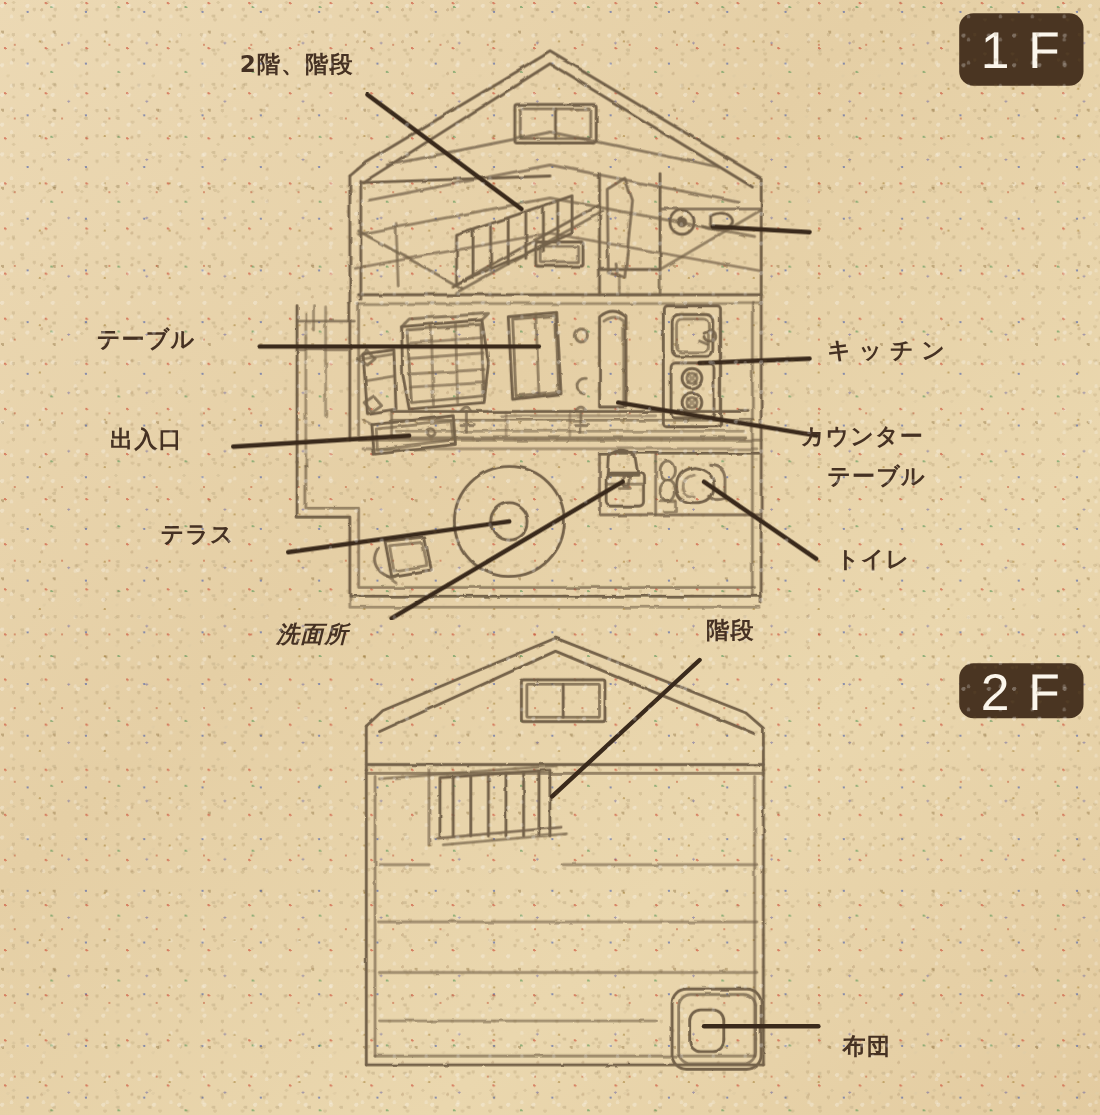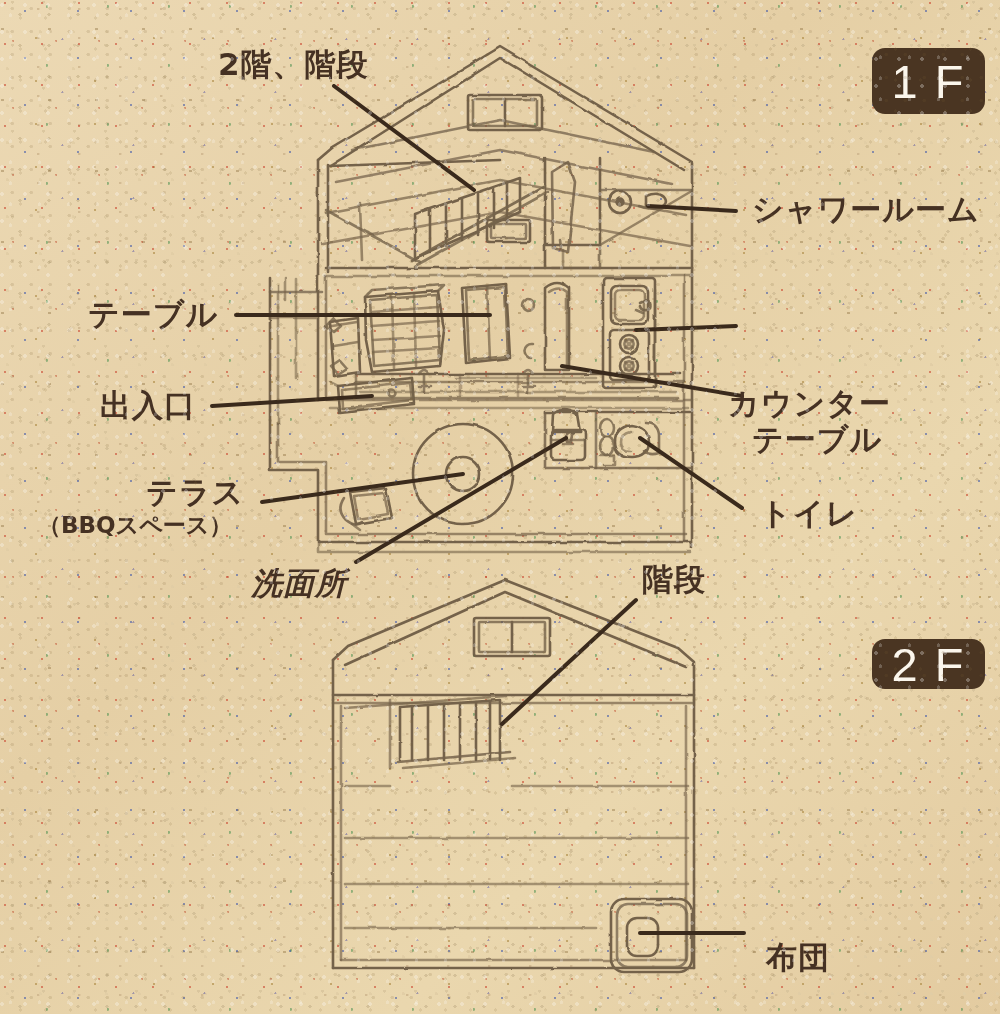--- a/index.html
+++ b/index.html
@@ -57,31 +57,30 @@
   .floor-badge {
     position: absolute;
     background: #4a3522;
     color: #fbf6ec;
     border-radius: 13px;
     display: flex;
     align-items: center;
     justify-content: center;
     font-weight: 400;
     letter-spacing: 2px;
-    margin-top: 36px;
   }
   #badge-1f { left: 872px; top: 12px; width: 113px; height: 66px; font-size: 47px; }
   #badge-2f { left: 872px; top: 603px; width: 113px; height: 50px; font-size: 47px; }
 
   .label {
     position: absolute;
     color: #453123;
     font-family: "DejaVu Sans", sans-serif;
     font-weight: 700;
-    font-size: 31px;
+    font-size: 21px;
     line-height: 1.12;
     white-space: nowrap;
     letter-spacing: 1px;
   }
   .label.sub {
     font-size: 23px;
     letter-spacing: 0px;
   }
   .label.spaced { letter-spacing: 7px; }
   .lbl-right { text-align: left; }
@@ -342,32 +341,31 @@
       <line x1="636" y1="600" x2="502" y2="724"></line>
       <line x1="744" y1="933" x2="640" y2="933"></line>
     </g>
   </svg>
 
   <div class="floor-badge" id="badge-1f">1 F</div>
   <div class="floor-badge" id="badge-2f">2 F</div>
 
   <div class="label lbl-left" style="left:218px; top:47px;">2階、階段</div>
 
-  <div class="label lbl-right" style="left:752px; top:192px;">シャワールーム</div>
 
   <div class="label lbl-left" style="left:88px; top:297px;">テーブル</div>
 
+  <div class="label lbl-right spaced" style="left:752px; top:307px;">キッチン</div>
 
   <div class="label lbl-left" style="left:100px; top:388px;">出入口</div>
 
   <div class="label lbl-right" style="left:728px; top:386px;">カウンター</div>
   <div class="label lbl-right" style="left:752px; top:422px;">テーブル</div>
 
   <div class="label lbl-left" style="left:146px; top:475px;">テラス</div>
-  <div class="label sub lbl-left" style="left:38px; top:513px;">（BBQスペース）</div>
 
   <div class="label lbl-right" style="left:760px; top:497px;font-family:Liberation Serif, serif;">トイレ</div>
 
   <div class="label lbl-left" style="left:251px; top:566px;font-style:italic;">洗面所</div>
 
   <div class="label lbl-left" style="left:642px; top:562px;">階段</div>
 
   <div class="label lbl-right" style="left:766px; top:940px;">布団</div>
 
 </div>

